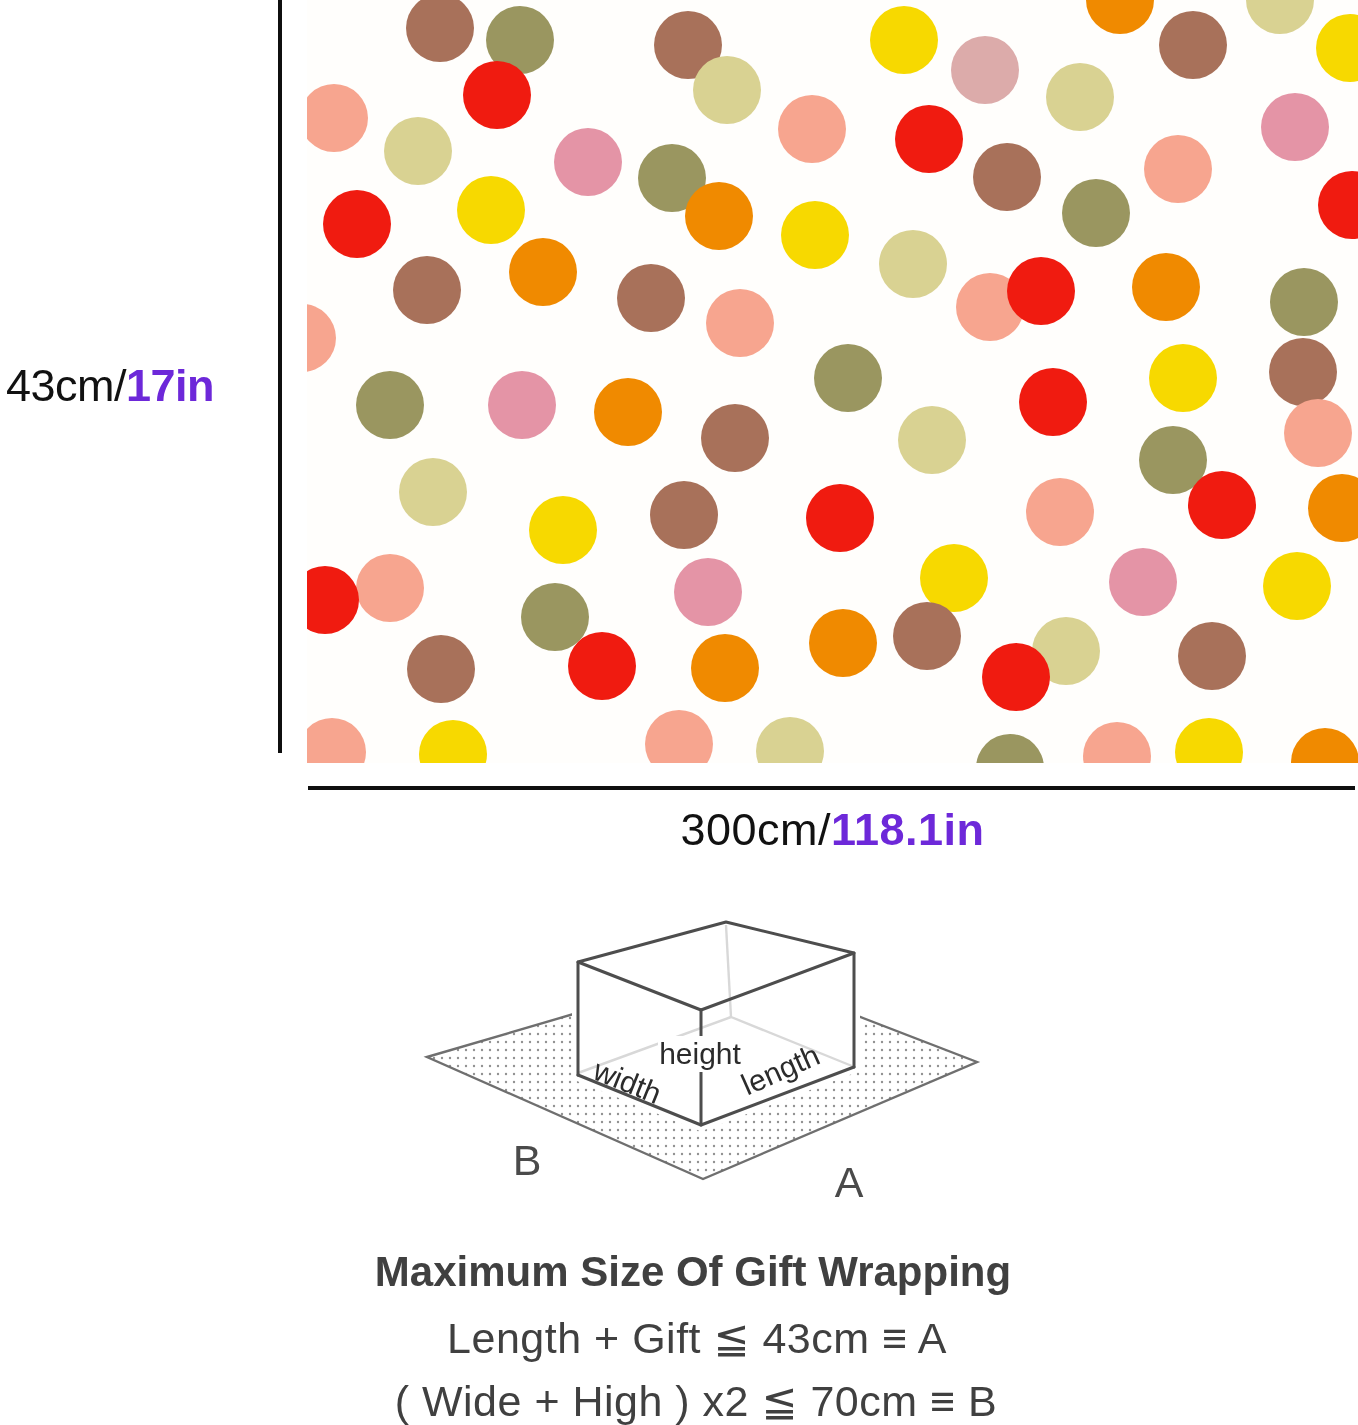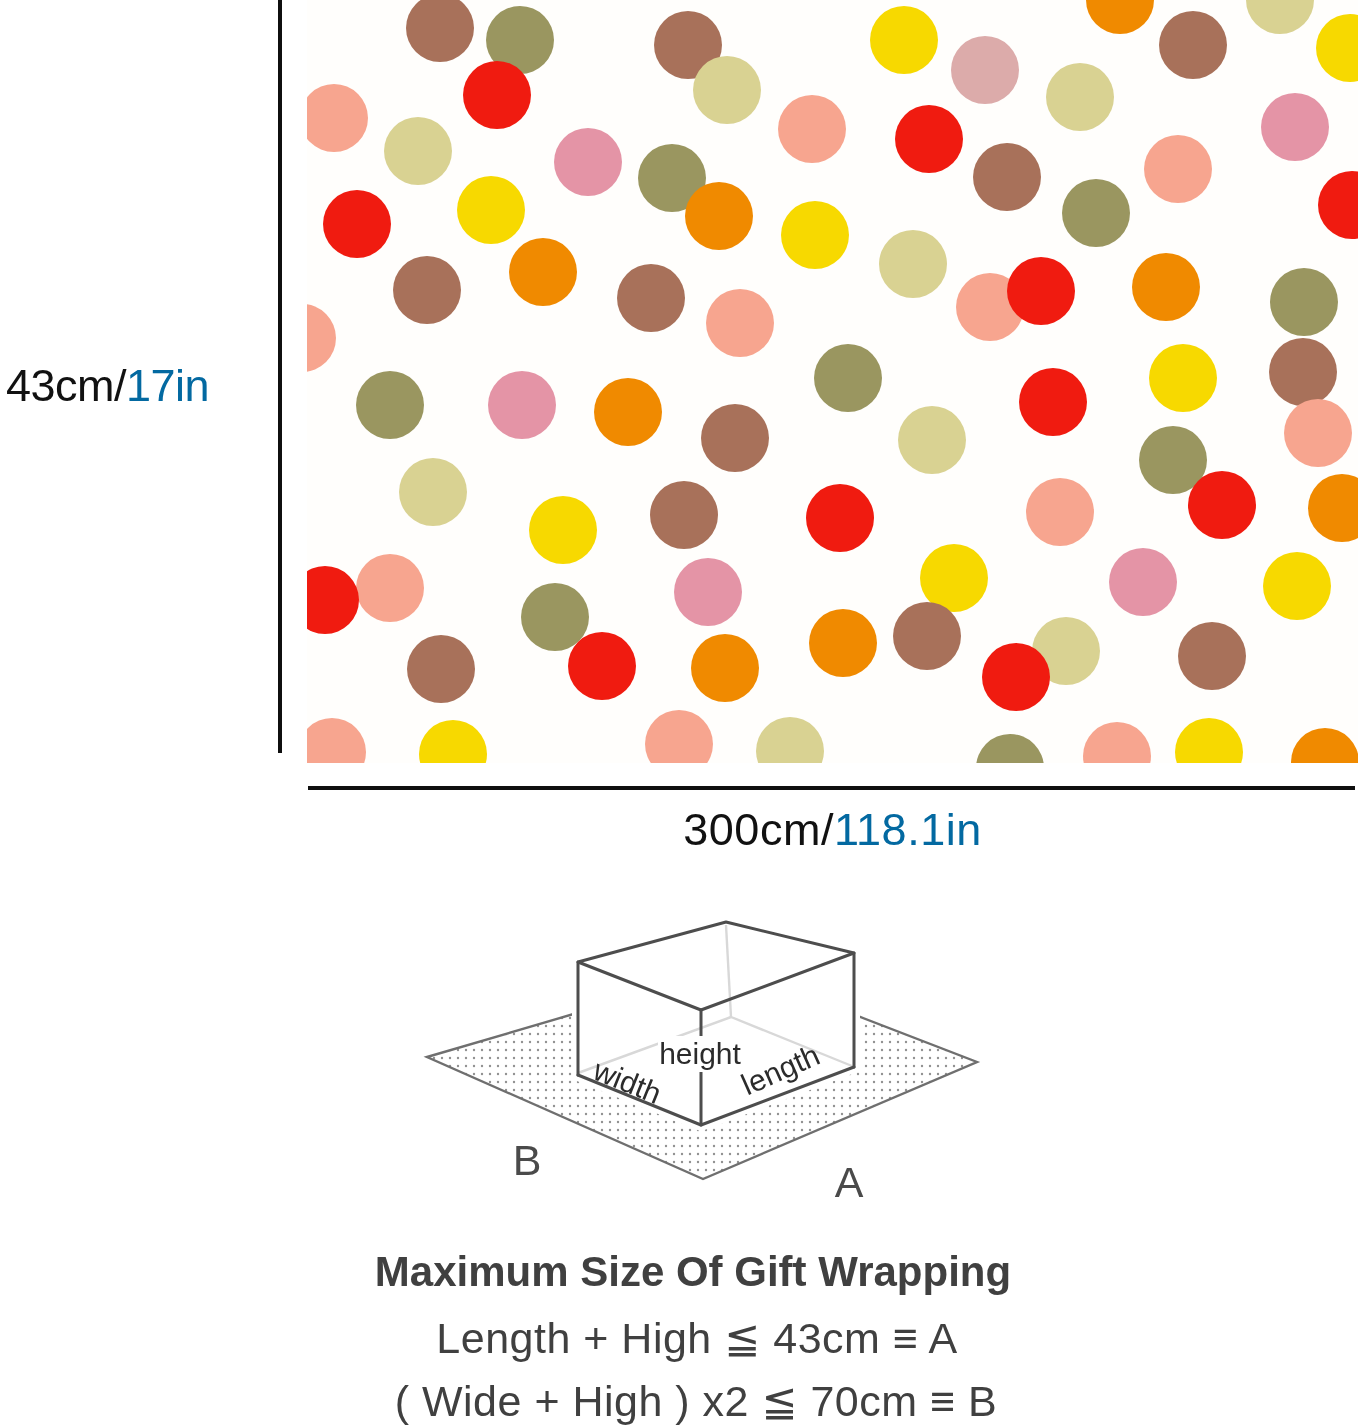--- a/index.html
+++ b/index.html
@@ -12,21 +12,21 @@
     position:absolute;left:307px;top:0;width:1051px;height:763px;
     background:#fffefc;overflow:hidden;
   }
   .dot{position:absolute;border-radius:50%;}
   
   #vline{position:absolute;left:278px;top:0;width:4px;height:753px;background:#0f0f0f;}
   #hline{position:absolute;left:308px;top:786px;width:1047px;height:4px;background:#0f0f0f;}
   .dim-label{position:absolute;font-size:45px;color:#111;letter-spacing:-0.5px;white-space:nowrap;}
   #height-label{left:6px;top:360px;}
   #width-label{left:307px;top:804px;width:1051px;text-align:center;letter-spacing:0.5px;}
-  .unit-gray{color:#0369a1;}
+  .unit-gray{color:#6d28d9;font-weight:bold;}
   
   #diagram{position:absolute;left:380px;top:915px;}
   .sheet-outline{fill:url(#dotgrid);stroke:#6f6f6f;stroke-width:2.4;}
   .box-body{fill:#ffffff;stroke:#ffffff;stroke-width:12;stroke-linejoin:round;}
   .inner-edge{stroke:#d8d8d8;stroke-width:2.4;fill:none;}
   .box-edge{stroke:#4d4d4d;stroke-width:3;fill:none;stroke-linejoin:round;stroke-linecap:round;}
   .diag-label{font-size:30px;fill:#2b2b2b;}
   .corner-label{font-size:43px;fill:#4a4a4a;}
   .label-mask{fill:#ffffff;}
   
@@ -149,14 +149,14 @@
 
   <rect class="label-mask" x="658" y="1036" width="84" height="36"></rect>
   <text class="diag-label" x="700" y="1064" text-anchor="middle">height</text>
   <text class="diag-label" x="627" y="1092" text-anchor="middle" transform="rotate(22 627 1083)">width</text>
   <text class="diag-label" x="781" y="1080" text-anchor="middle" transform="rotate(-24 781 1071)">length</text>
   <text class="corner-label" x="527" y="1175" text-anchor="middle">B</text>
   <text class="corner-label" x="849" y="1197" text-anchor="middle">A</text>
 </svg>
 
 <div id="footer-title" class="footer-line">Maximum Size Of Gift Wrapping</div>
-<div id="footer-rule-a" class="footer-line">Length + High ≦ 43cm ≡ A</div>
+<div id="footer-rule-a" class="footer-line">Length + Gift ≦ 43cm ≡ A</div>
 <div id="footer-rule-b" class="footer-line">( Wide + High ) x2 ≦ 70cm ≡ B</div>
 
 </body></html>

